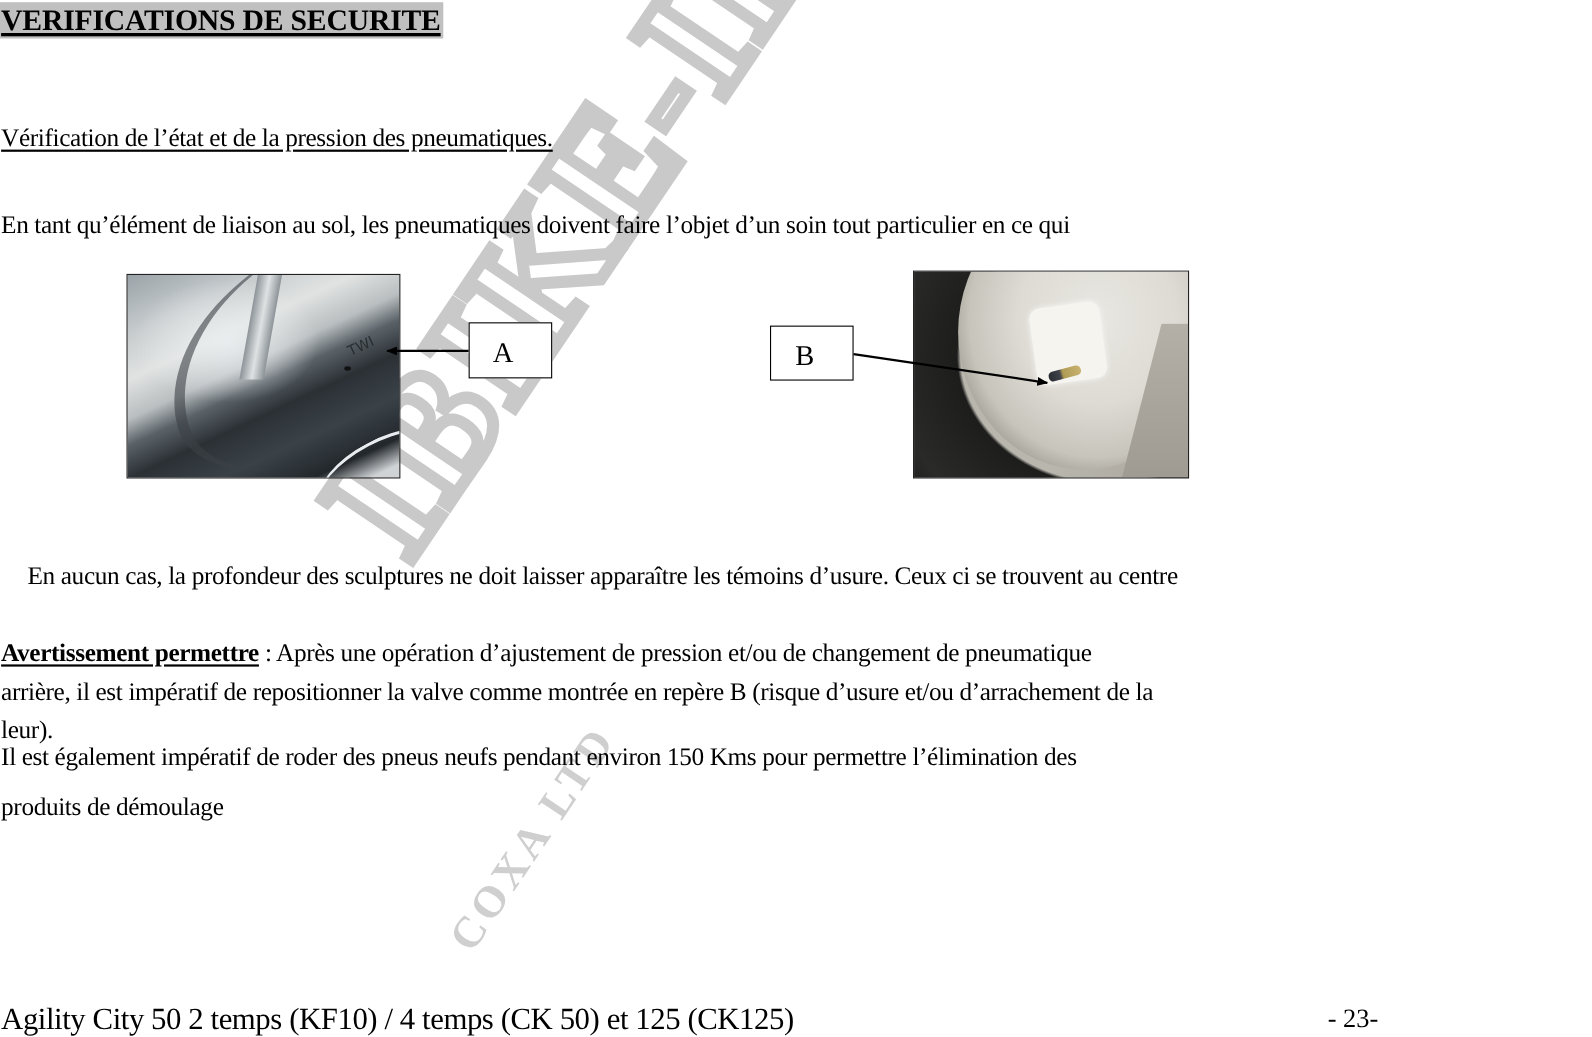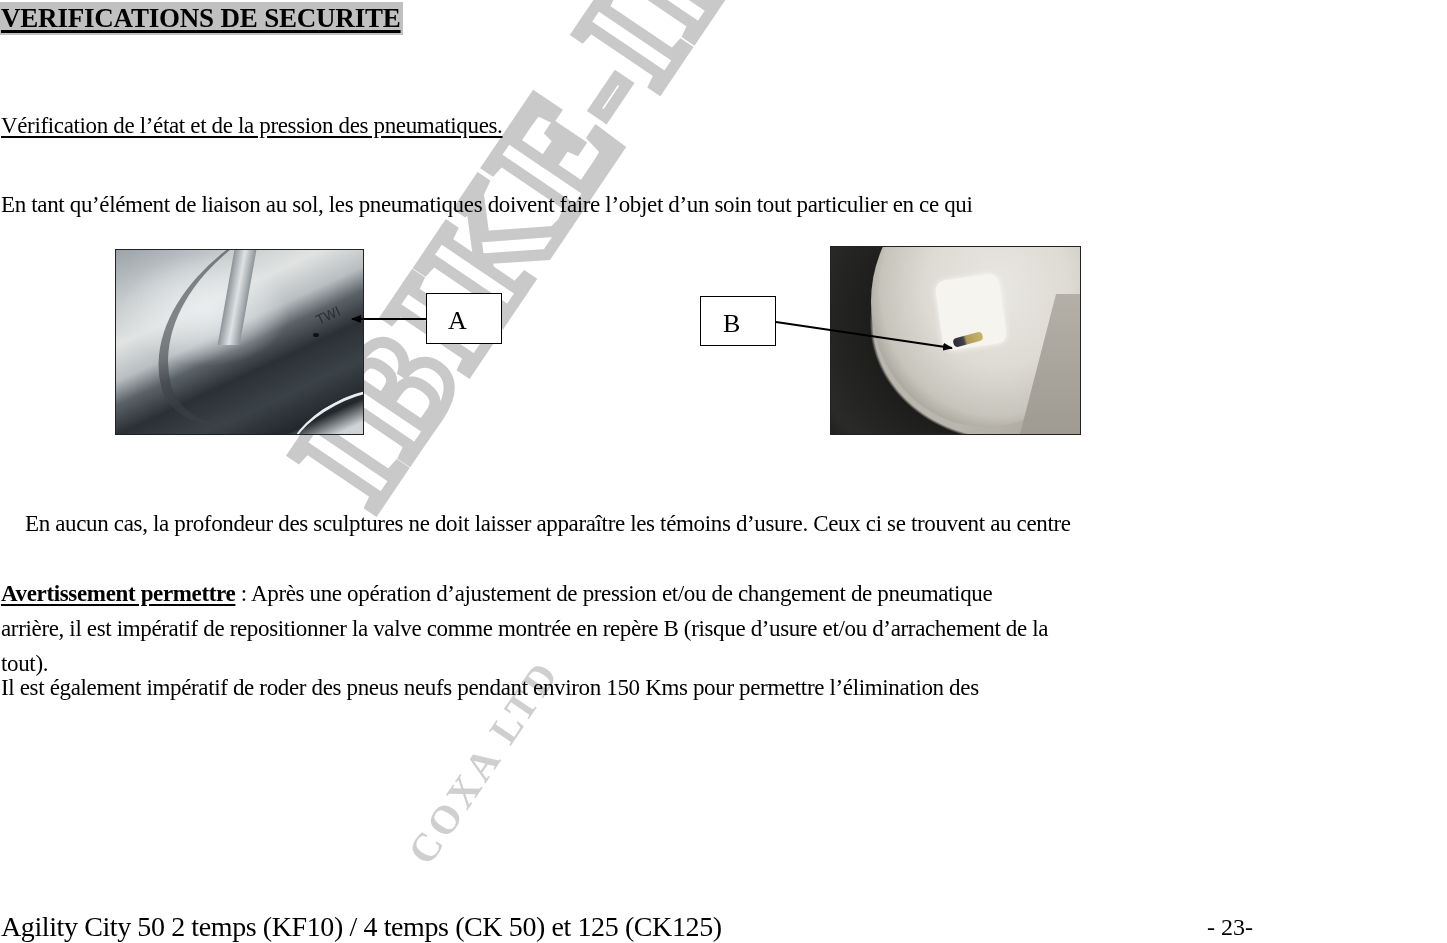--- a/index.html
+++ b/index.html
@@ -268,19 +268,20 @@
           <path d="M0,0 L10,4 L0,8 Z" fill="#000"></path>
         </marker>
       </defs>
       <line x1="426" y1="319" x2="352" y2="319" stroke="#000" stroke-width="2" marker-end="url(#ah)"></line>
       <line x1="776" y1="322" x2="952" y2="348" stroke="#000" stroke-width="2" marker-end="url(#ah)"></line>
     </svg>
 
     <div class="line" style="top:506px;margin-left:24px;">En aucun cas, la profondeur des sculptures ne doit laisser apparaître les témoins d’usure. Ceux ci se trouvent au centre</div>
     <div class="line" style="top:576px;"><span class="b-u">Avertissement permettre</span><span> : Après une opération d’ajustement de pression et/ou de changement de pneumatique</span></div>
     <div class="line" style="top:611px;">arrière, il est impératif de repositionner la valve comme montrée en repère B (risque d’usure et/ou d’arrachement de la</div>
-    <div class="line" style="top:646px;">tout).</div>
+    <div class="line" style="top:646px;">leur).</div>
     <div class="line" style="top:670px;">Il est également impératif de roder des pneus neufs pendant environ 150 Kms pour permettre l’élimination des</div>
+    <div class="line" style="top:716px;">produits de démoulage</div>
 
     <div class="footer-left">Agility City 50 2 temps (KF10) / 4 temps (CK 50) et 125 (CK125)</div>
     <div class="footer-right">- 23-</div>
   </div>
 </div>
 
 </body></html>

